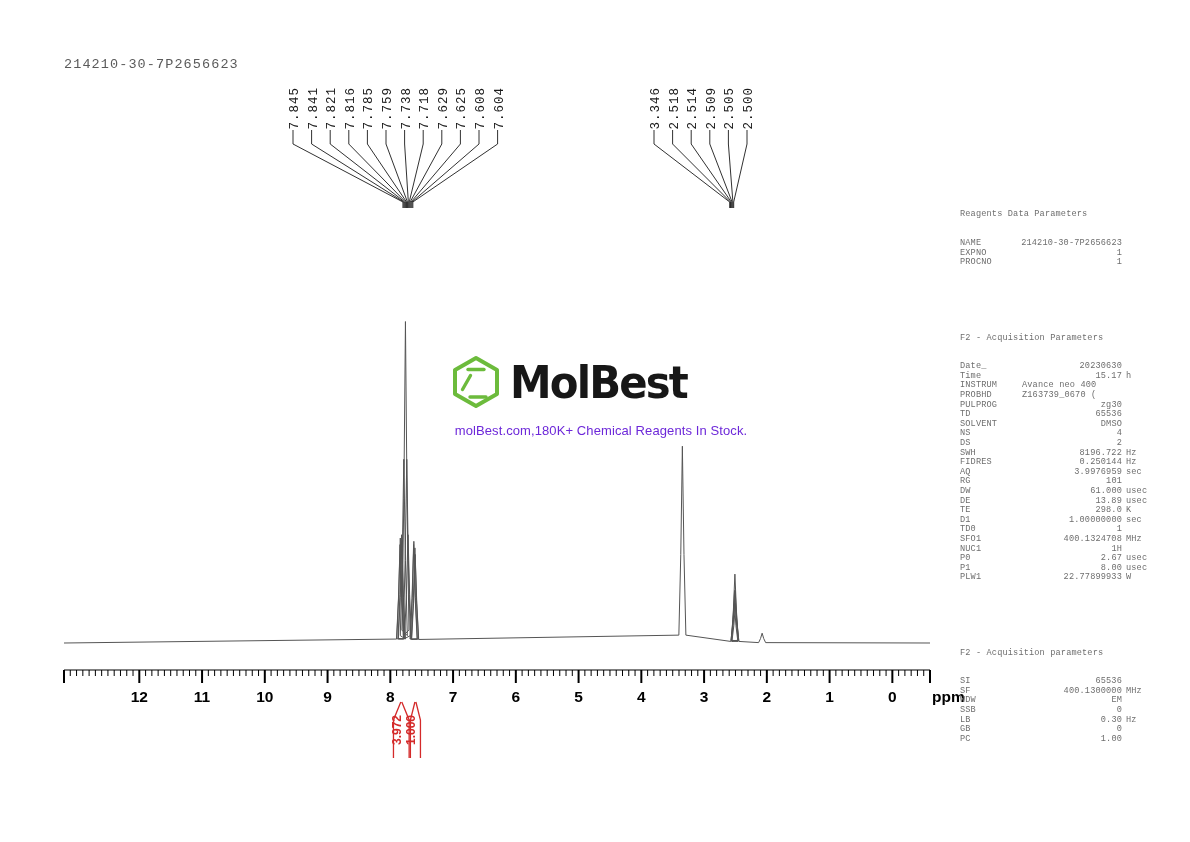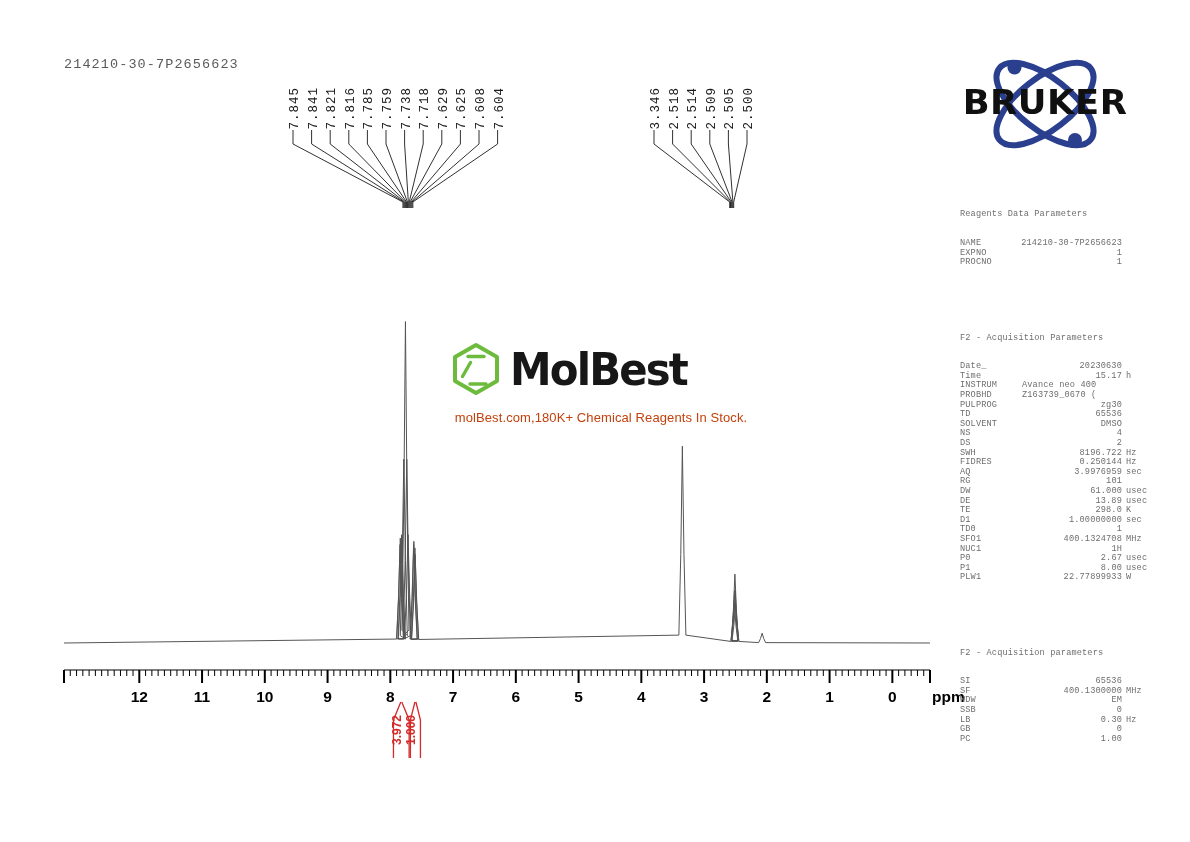--- a/index.html
+++ b/index.html
@@ -50,33 +50,33 @@
   
   #integrals{position:absolute;left:0;top:700px;width:1190px;height:70px;}
   #integrals svg{display:block;}
   .integral-value{
     font-family:"Liberation Sans", sans-serif;
     font-size:12px;font-weight:bold;fill:#d42a2a;
     letter-spacing:0px;
   }
 
   
-  #watermark{position:absolute;left:441px;top:338px;width:320px;height:100px;}
+  #watermark{position:absolute;left:441px;top:351px;width:320px;height:100px;}
   #wm-logo-row{display:flex;align-items:center;gap:6px;height:62px;padding-left:7px;}
   #wm-hex{width:56px;height:56px;flex:0 0 auto;}
   #wm-text{
     font-family:"DejaVu Sans", sans-serif;
     font-size:45px;font-weight:bold;color:#171717;
     letter-spacing:-2px;line-height:1;
     transform:scaleX(0.93);transform-origin:left center;
   }
   #wm-tagline{
     margin-top:10px;text-align:center;
     font-family:"Liberation Sans", sans-serif;
-    font-size:13px;color:#c2410c;letter-spacing:0.1px;white-space:nowrap;
+    font-size:13px;color:#6d28d9;letter-spacing:0.1px;white-space:nowrap;
   }
 
   
   #bruker-logo{position:absolute;left:953px;top:52px;width:184px;height:104px;}
   #bruker-logo svg{display:block;}
 
   
   #param-panel{
     position:absolute;left:960px;top:172px;width:200px;
     font-family:"Liberation Mono", monospace;
@@ -340,31 +340,20 @@
           <line x1="20" y1="15.5" x2="36" y2="15.5" stroke="#6cbb3c" stroke-width="3.4" stroke-linecap="round"></line>
           <line x1="14.5" y1="35.5" x2="22.5" y2="21.5" stroke="#6cbb3c" stroke-width="3.4" stroke-linecap="round"></line>
           <line x1="22" y1="43" x2="38" y2="43" stroke="#6cbb3c" stroke-width="3.4" stroke-linecap="round"></line>
         </svg>
       </div>
       <div id="wm-text">MolBest</div>
     </div>
     <div id="wm-tagline">molBest.com,180K+ Chemical Reagents In Stock.</div>
   </div>
 
-  <div id="bruker-logo">
-    <svg viewBox="0 0 184 104" width="184" height="104" aria-hidden="true">
-      <g fill="none" stroke="#2b3f8f" stroke-width="6">
-        <ellipse cx="92" cy="52" rx="58" ry="26" transform="rotate(-38 92 52)"></ellipse>
-        <ellipse cx="92" cy="52" rx="58" ry="26" transform="rotate(38 92 52)"></ellipse>
-      </g>
-      <circle cx="61.5" cy="15.5" r="7" fill="#2b3f8f"></circle>
-      <circle cx="122" cy="88" r="7" fill="#2b3f8f"></circle>
-      <text x="92" y="62" text-anchor="middle" font-family="DejaVu Sans, sans-serif" font-size="34" font-weight="bold" letter-spacing="0.5" fill="#101010" transform="scale(1.04 1) translate(-3.5 0)">BRUKER</text>
-    </svg>
-  </div>
 
   <div id="param-panel">
     <div class="param-section">
       <div class="param-heading">Reagents Data Parameters</div>
       <div id="param-list-current"><div class="param-row"><span class="param-key">NAME</span><span class="param-val">214210-30-7P2656623</span><span class="param-unit"></span></div><div class="param-row"><span class="param-key">EXPNO</span><span class="param-val">1</span><span class="param-unit"></span></div><div class="param-row"><span class="param-key">PROCNO</span><span class="param-val">1</span><span class="param-unit"></span></div></div>
     </div>
     <div class="param-section">
       <div class="param-heading">F2 - Acquisition Parameters</div>
       <div id="param-list-acquisition"><div class="param-row"><span class="param-key">Date_</span><span class="param-val">20230630</span><span class="param-unit"></span></div><div class="param-row"><span class="param-key">Time</span><span class="param-val">15.17</span><span class="param-unit">h</span></div><div class="param-row"><span class="param-key">INSTRUM</span><span class="param-val left-align">Avance neo 400</span><span class="param-unit"></span></div><div class="param-row"><span class="param-key">PROBHD</span><span class="param-val left-align">Z163739_0670 (</span><span class="param-unit"></span></div><div class="param-row"><span class="param-key">PULPROG</span><span class="param-val">zg30</span><span class="param-unit"></span></div><div class="param-row"><span class="param-key">TD</span><span class="param-val">65536</span><span class="param-unit"></span></div><div class="param-row"><span class="param-key">SOLVENT</span><span class="param-val">DMSO</span><span class="param-unit"></span></div><div class="param-row"><span class="param-key">NS</span><span class="param-val">4</span><span class="param-unit"></span></div><div class="param-row"><span class="param-key">DS</span><span class="param-val">2</span><span class="param-unit"></span></div><div class="param-row"><span class="param-key">SWH</span><span class="param-val">8196.722</span><span class="param-unit">Hz</span></div><div class="param-row"><span class="param-key">FIDRES</span><span class="param-val">0.250144</span><span class="param-unit">Hz</span></div><div class="param-row"><span class="param-key">AQ</span><span class="param-val">3.9976959</span><span class="param-unit">sec</span></div><div class="param-row"><span class="param-key">RG</span><span class="param-val">101</span><span class="param-unit"></span></div><div class="param-row"><span class="param-key">DW</span><span class="param-val">61.000</span><span class="param-unit">usec</span></div><div class="param-row"><span class="param-key">DE</span><span class="param-val">13.89</span><span class="param-unit">usec</span></div><div class="param-row"><span class="param-key">TE</span><span class="param-val">298.0</span><span class="param-unit">K</span></div><div class="param-row"><span class="param-key">D1</span><span class="param-val">1.00000000</span><span class="param-unit">sec</span></div><div class="param-row"><span class="param-key">TD0</span><span class="param-val">1</span><span class="param-unit"></span></div><div class="param-row"><span class="param-key">SFO1</span><span class="param-val">400.1324708</span><span class="param-unit">MHz</span></div><div class="param-row"><span class="param-key">NUC1</span><span class="param-val">1H</span><span class="param-unit"></span></div><div class="param-row"><span class="param-key">P0</span><span class="param-val">2.67</span><span class="param-unit">usec</span></div><div class="param-row"><span class="param-key">P1</span><span class="param-val">8.00</span><span class="param-unit">usec</span></div><div class="param-row"><span class="param-key">PLW1</span><span class="param-val">22.77899933</span><span class="param-unit">W</span></div></div>
     </div>

